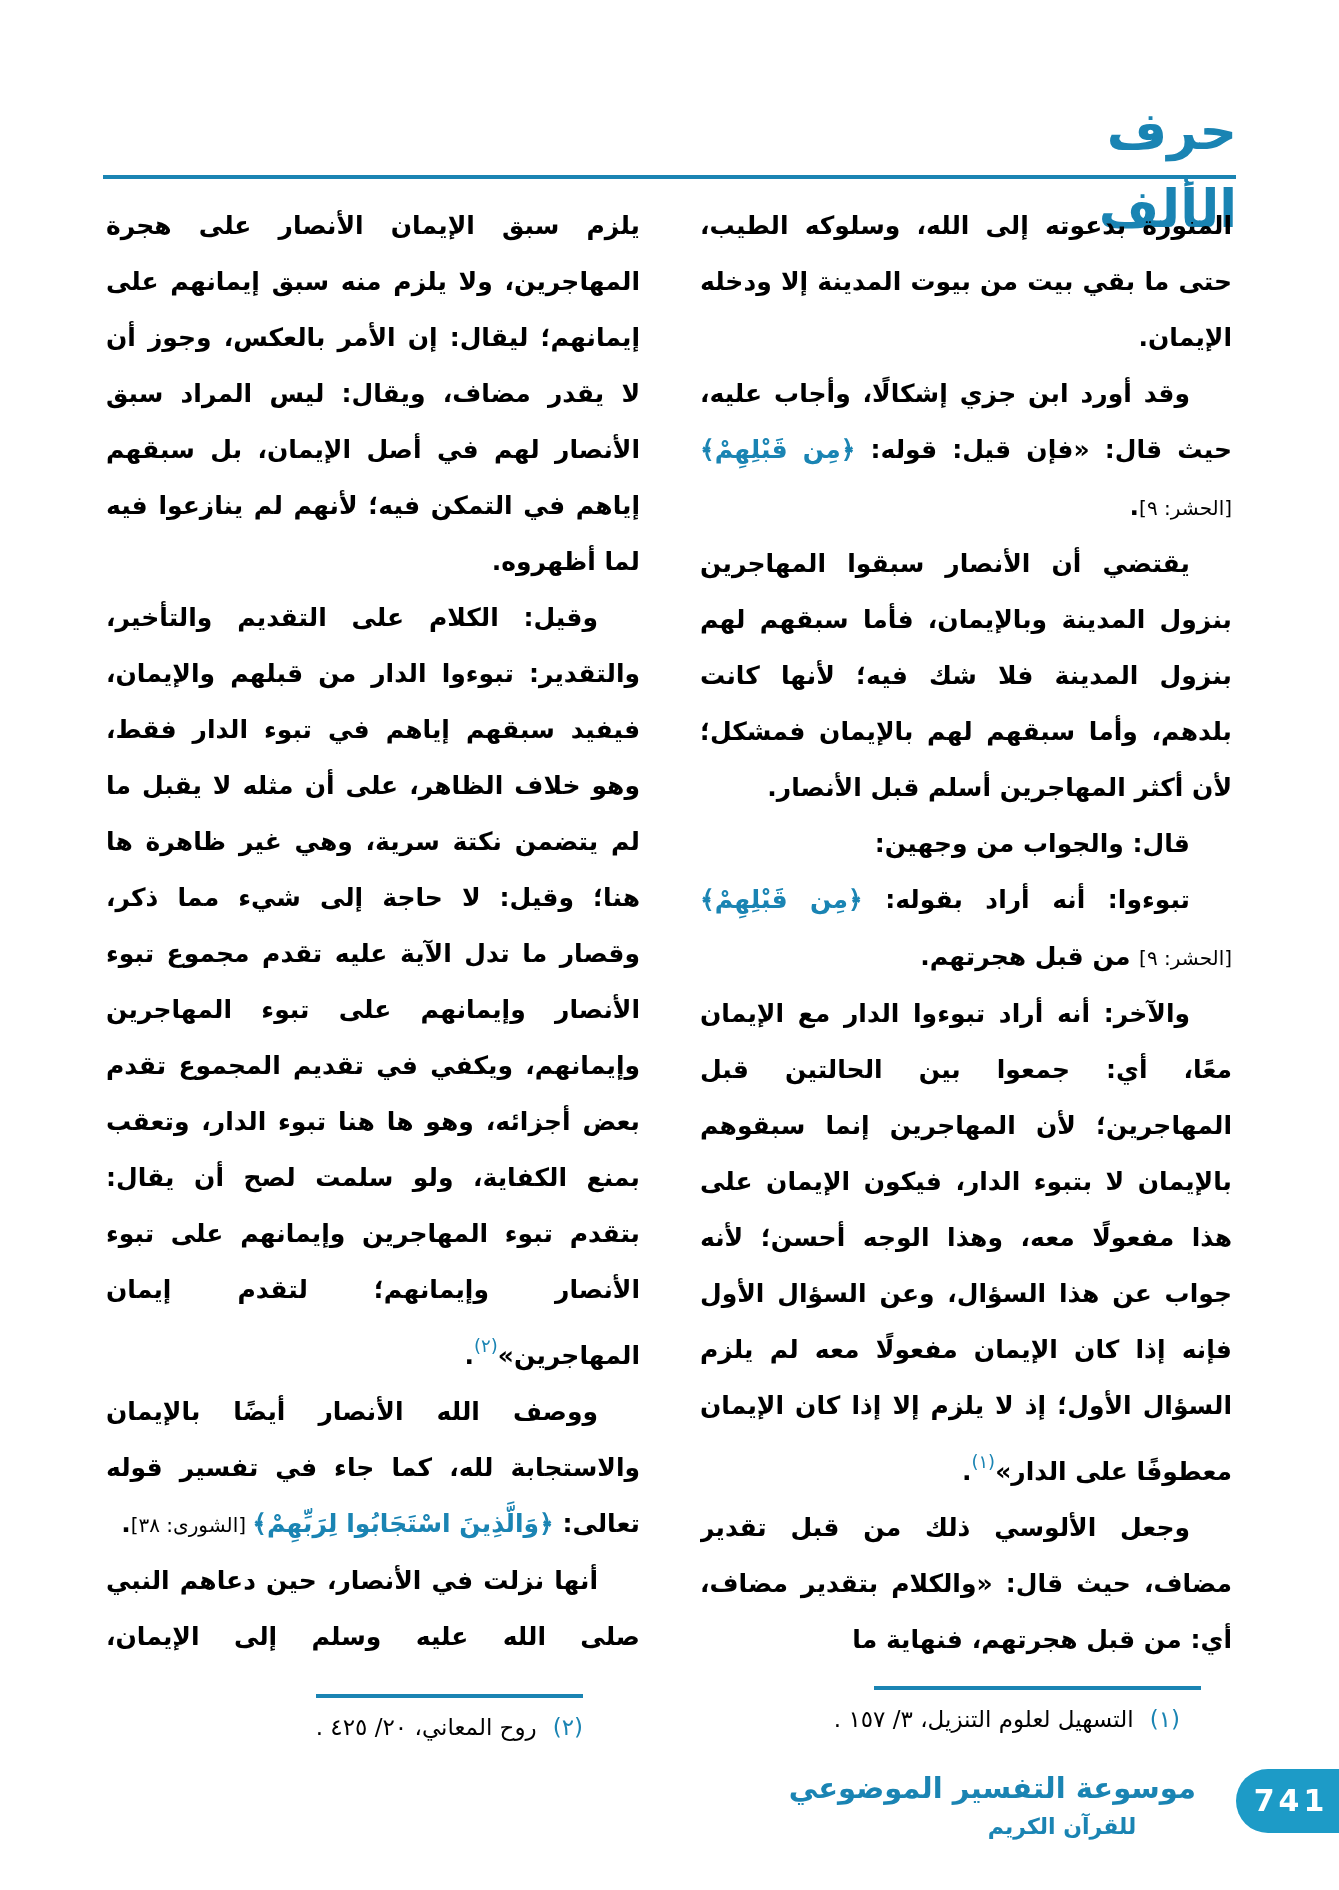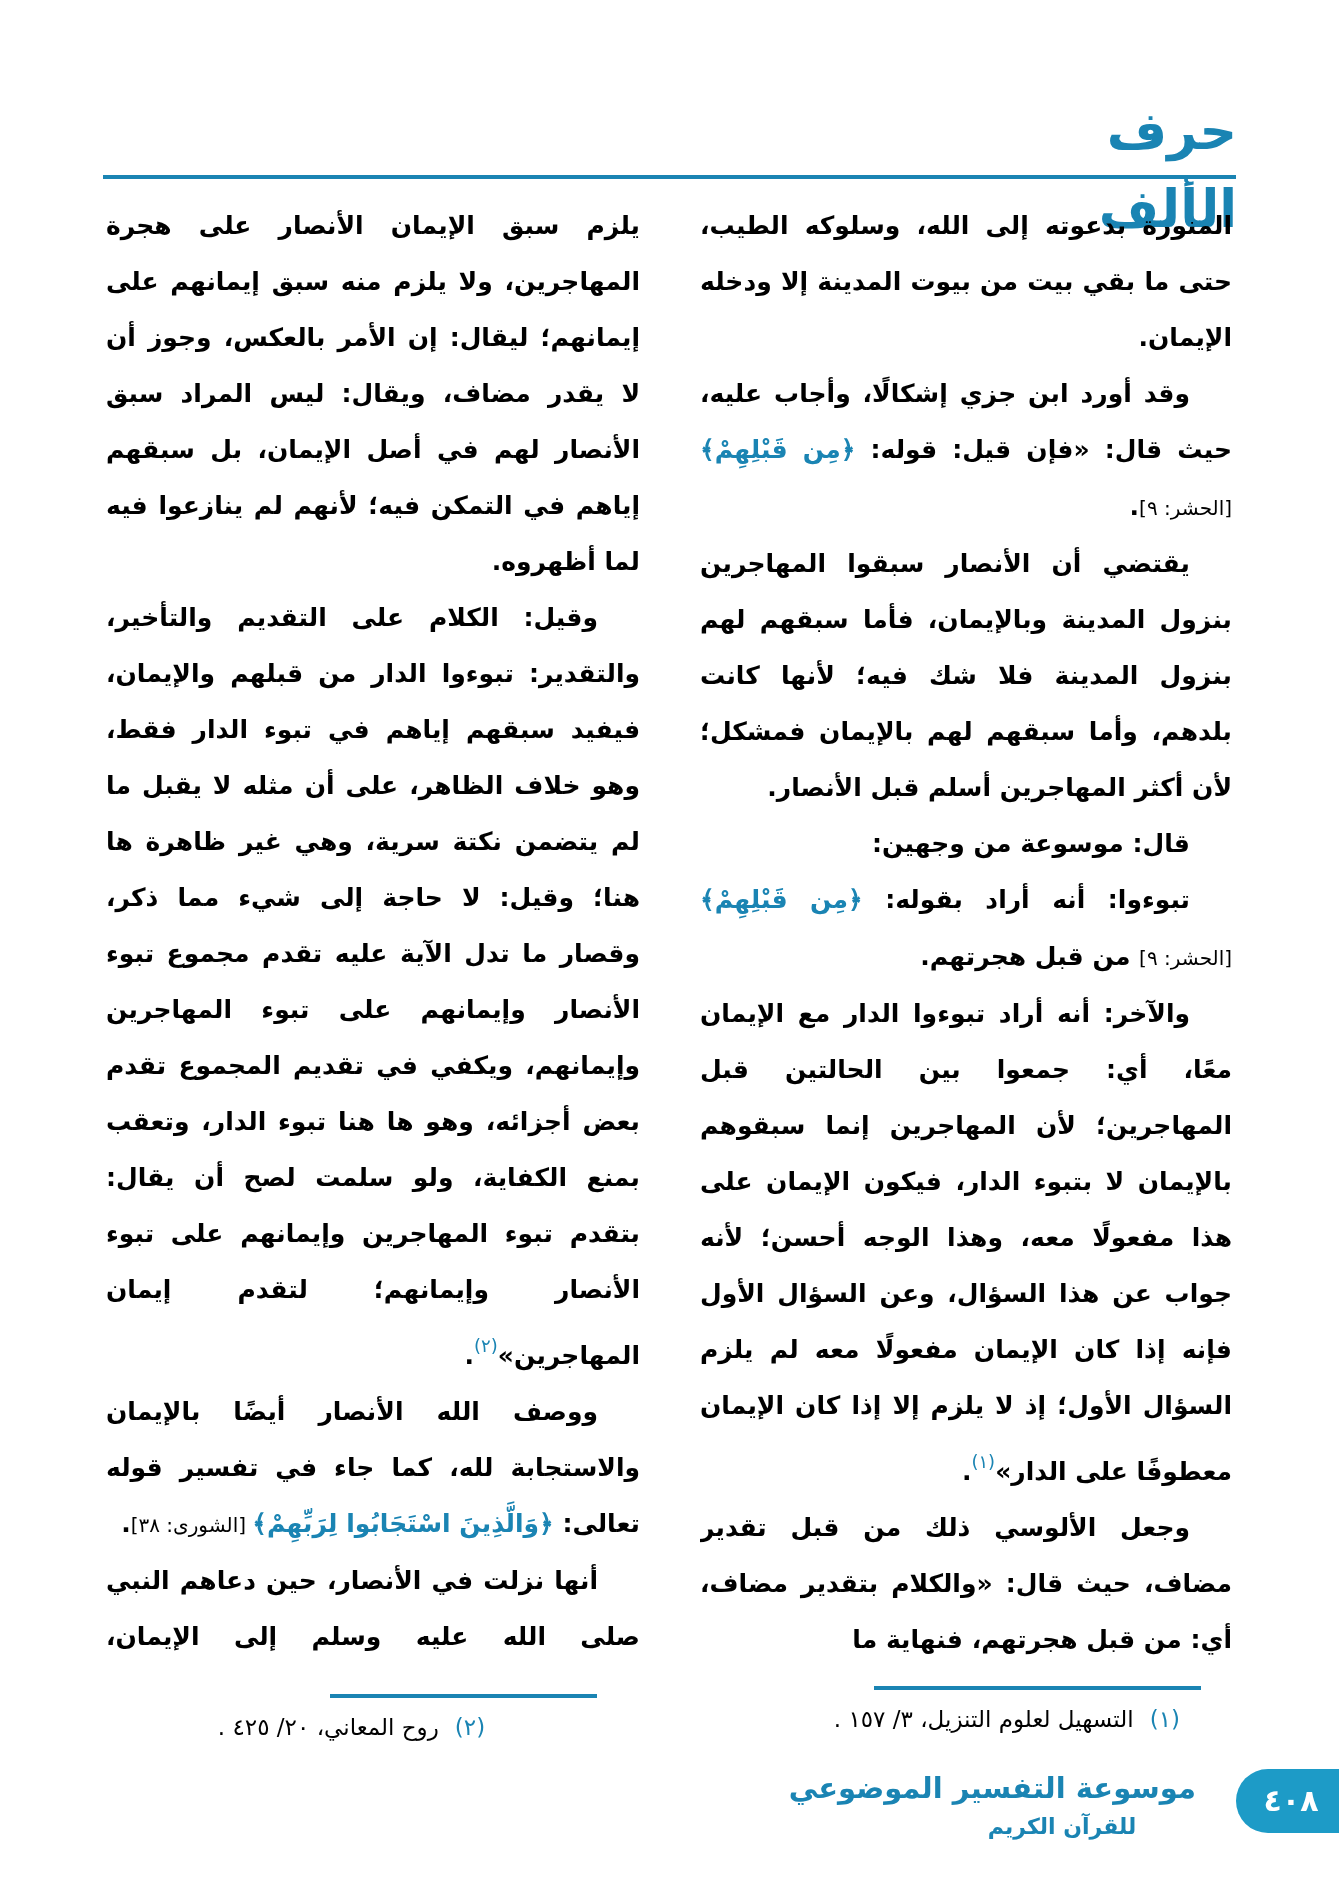--- a/index.html
+++ b/index.html
@@ -68,21 +68,21 @@
   }
   
   .footnote {
     position: absolute;
     direction: rtl;
     font-weight: 400;
     font-size: 23px;
     color: #000000;
   }
   .fn-right { left: 676px; width: 532px; top: 1686px; }
-  .fn-left  { left: 106px; width: 534px; top: 1694px; text-align: center; }
+  .fn-left  { left: 92px; width: 534px; top: 1694px; }
   .fn-rule {
     height: 4px;
     background: #1a84b3;
     margin-bottom: 12px;
   }
   .fn-right .fn-rule { width: 327px; margin-right: 7px; margin-left: auto view; }
   .fn-right .fn-rule { margin-left: 198px; }
   .fn-left  .fn-rule { width: 267px; margin-right: 43px; margin-left: 224px; }
   .fn-line { line-height: 34px; }
   .fn-right .fn-line { padding-right: 28px; }
@@ -132,21 +132,21 @@
 <div class="page">
 
   <div class="header-title">حرف الألف</div>
 
   <div class="header-rule"></div>
 
   <div class="col col-right">
       <div class="para"><span class="seg-t">المنورة بدعوته إلى الله، وسلوكه الطيب، حتى ما بقي بيت من بيوت المدينة إلا ودخله الإيمان.</span></div>
       <div class="para indent"><span class="seg-t">وقد أورد ابن جزي إشكالًا، وأجاب عليه، حيث قال: «فإن قيل: قوله: </span><span class="seg-q">﴿مِن قَبْلِهِمْ﴾</span><span class="seg-r"> [الحشر: ٩]</span><span class="seg-t">.</span></div>
       <div class="para indent"><span class="seg-t">يقتضي أن الأنصار سبقوا المهاجرين بنزول المدينة وبالإيمان، فأما سبقهم لهم بنزول المدينة فلا شك فيه؛ لأنها كانت بلدهم، وأما سبقهم لهم بالإيمان فمشكل؛ لأن أكثر المهاجرين أسلم قبل الأنصار.</span></div>
-      <div class="para indent"><span class="seg-t">قال: موسوعة من وجهين:</span></div>
+      <div class="para indent"><span class="seg-t">قال: والجواب من وجهين:</span></div>
       <div class="para indent"><span class="seg-t">تبوءوا: أنه أراد بقوله: </span><span class="seg-q">﴿مِن قَبْلِهِمْ﴾</span><span class="seg-r"> [الحشر: ٩]</span><span class="seg-t"> من قبل هجرتهم.</span></div>
       <div class="para indent"><span class="seg-t">والآخر: أنه أراد تبوءوا الدار مع الإيمان معًا، أي: جمعوا بين الحالتين قبل المهاجرين؛ لأن المهاجرين إنما سبقوهم بالإيمان لا بتبوء الدار، فيكون الإيمان على هذا مفعولًا معه، وهذا الوجه أحسن؛ لأنه جواب عن هذا السؤال، وعن السؤال الأول فإنه إذا كان الإيمان مفعولًا معه لم يلزم السؤال الأول؛ إذ لا يلزم إلا إذا كان الإيمان معطوفًا على الدار»</span><span class="seg-fn">(١)</span><span class="seg-t">.</span></div>
       <div class="para indent"><span class="seg-t">وجعل الألوسي ذلك من قبل تقدير مضاف، حيث قال: «والكلام بتقدير مضاف، أي: من قبل هجرتهم، فنهاية ما</span></div>
     </div>
 
   <div class="col col-left">
       <div class="para"><span class="seg-t">يلزم سبق الإيمان الأنصار على هجرة المهاجرين، ولا يلزم منه سبق إيمانهم على إيمانهم؛ ليقال: إن الأمر بالعكس، وجوز أن لا يقدر مضاف، ويقال: ليس المراد سبق الأنصار لهم في أصل الإيمان، بل سبقهم إياهم في التمكن فيه؛ لأنهم لم ينازعوا فيه لما أظهروه.</span></div>
       <div class="para indent"><span class="seg-t">وقيل: الكلام على التقديم والتأخير، والتقدير: تبوءوا الدار من قبلهم والإيمان، فيفيد سبقهم إياهم في تبوء الدار فقط، وهو خلاف الظاهر، على أن مثله لا يقبل ما لم يتضمن نكتة سرية، وهي غير ظاهرة ها هنا؛ وقيل: لا حاجة إلى شيء مما ذكر، وقصار ما تدل الآية عليه تقدم مجموع تبوء الأنصار وإيمانهم على تبوء المهاجرين وإيمانهم، ويكفي في تقديم المجموع تقدم بعض أجزائه، وهو ها هنا تبوء الدار، وتعقب بمنع الكفاية، ولو سلمت لصح أن يقال: بتقدم تبوء المهاجرين وإيمانهم على تبوء الأنصار وإيمانهم؛ لتقدم إيمان المهاجرين»</span><span class="seg-fn">(٢)</span><span class="seg-t">.</span></div>
       <div class="para indent"><span class="seg-t">ووصف الله الأنصار أيضًا بالإيمان والاستجابة لله، كما جاء في تفسير قوله تعالى: </span><span class="seg-q">﴿وَالَّذِينَ اسْتَجَابُوا لِرَبِّهِمْ﴾</span><span class="seg-r"> [الشورى: ٣٨]</span><span class="seg-t">.</span></div>
       <div class="para indent"><span class="seg-t">أنها نزلت في الأنصار، حين دعاهم النبي صلى الله عليه وسلم إلى الإيمان، فاستجابوا</span></div>
@@ -165,16 +165,16 @@
       <span class="fn-num">(٢)</span><span class="fn-text">روح المعاني، ٢٠/ ٤٢٥ .</span>
     </div>
   </div>
 
   <div class="logo">
     <div class="logo-title">موسوعة التفسير الموضوعي</div>
     <div class="logo-sub">للقرآن الكريم</div>
   </div>
 
   <div class="page-badge">
-    <span>٤٠٨</span>
+    <span>741</span>
   </div>
 
 </div>
 
 </body></html>

